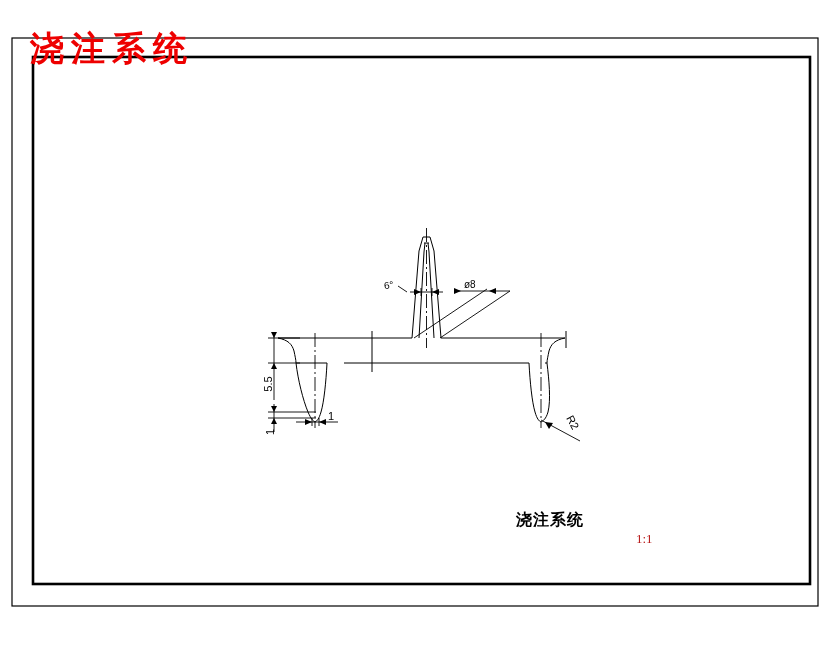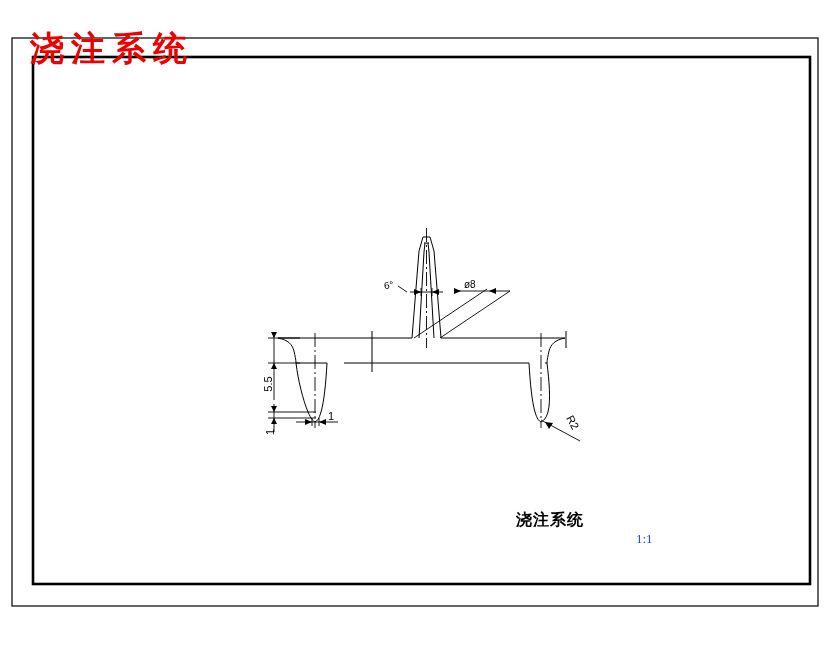--- a/index.html
+++ b/index.html
@@ -49,21 +49,21 @@
     font-size: 16px;
     font-weight: bold;
     letter-spacing: 1px;
     white-space: nowrap;
     line-height: 1;
   }
   .scale-overlay {
     position: absolute;
     left: 636px;
     top: 532px;
-    color: #1d4ed8;
+    color: #b91c1c;
     font-family: "Liberation Serif", serif;
     font-size: 13px;
     white-space: nowrap;
     line-height: 1;
   }
   svg text {
     font-family: "Liberation Sans", sans-serif;
     fill: #000000;
   }
 </style>

